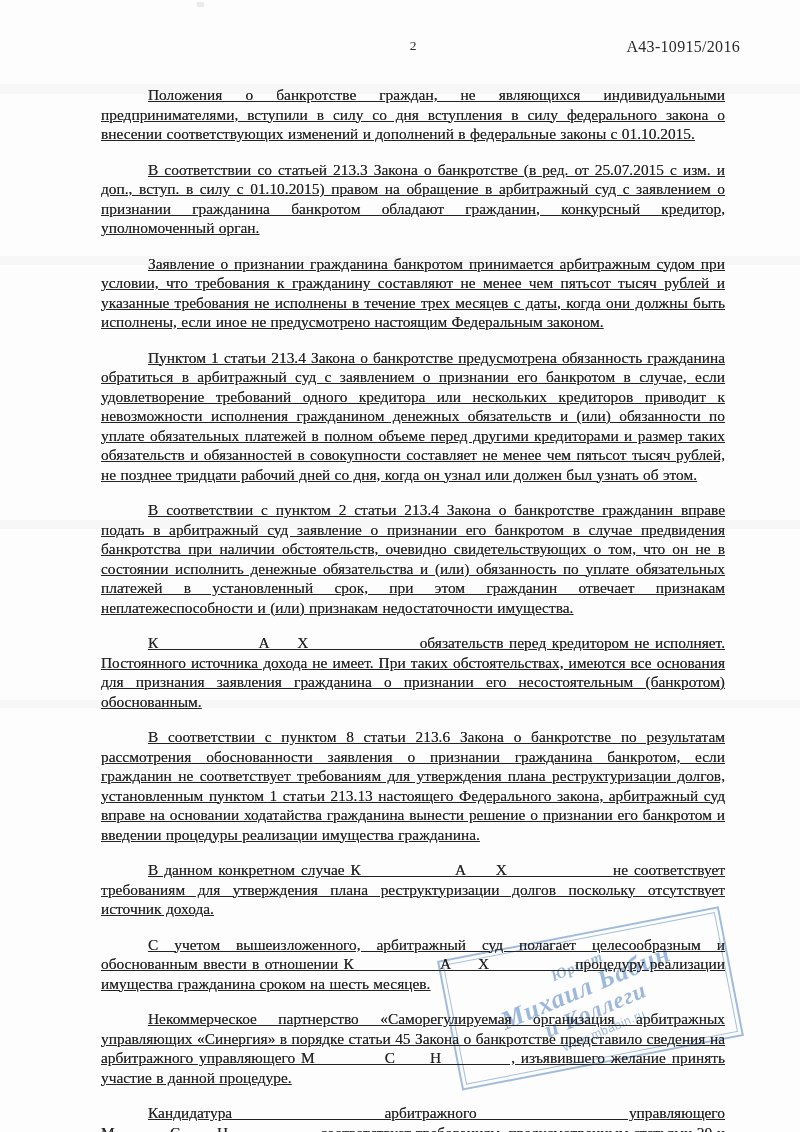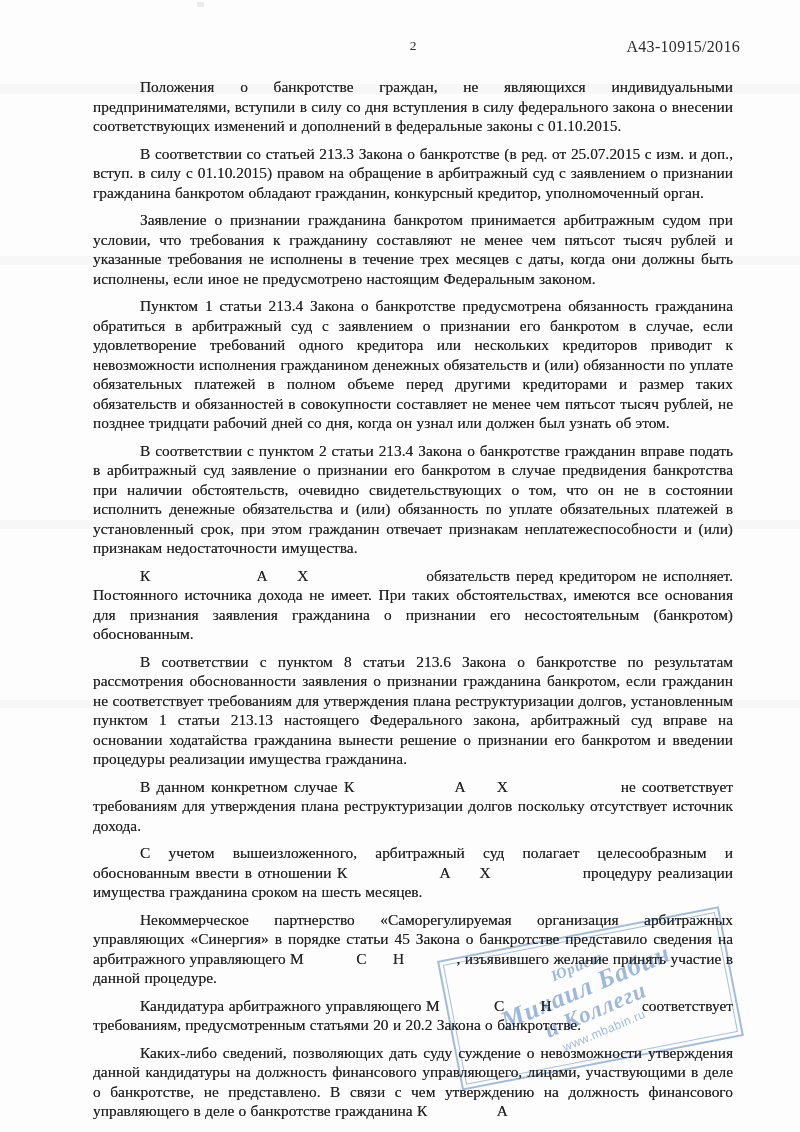--- a/index.html
+++ b/index.html
@@ -25,28 +25,29 @@
   }
   .case-num{
     position:absolute;top:38px;right:60px;
     font-size:16px;color:#2a2a2a;z-index:3;letter-spacing:0.3px;
   }
 
   .body-text{
     position:absolute;top:69px;left:85px;width:656px;z-index:2;
   }
   .para{
-    margin:8px;
+    margin:16px;
     font-size:15.4px;
     line-height:19.5px;
     color:#222222;
     text-align:justify;
     text-indent:47px;
     text-shadow:0 0 0.35px rgba(0,0,0,0.6);
     word-spacing:0.5px;
+    text-decoration:underline;
   }
 
   
   .stamp{
     position:absolute;left:437px;top:961px;width:283px;height:128px;
     transform:rotate(-11deg);transform-origin:0 0;
     border:2px solid rgba(144,175,214,0.85);
     z-index:1;
   }
   .stamp-inner{

